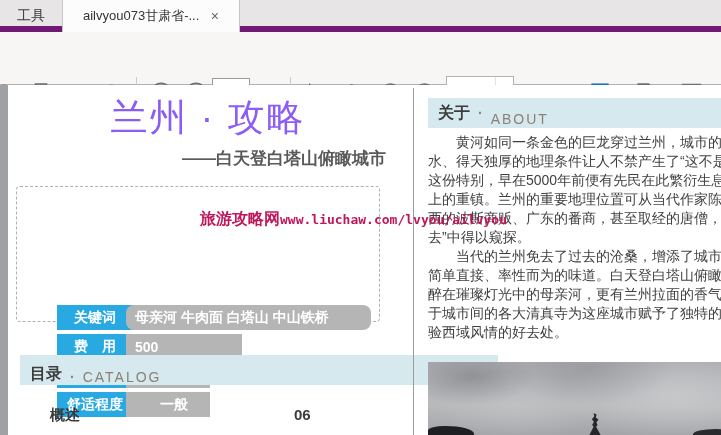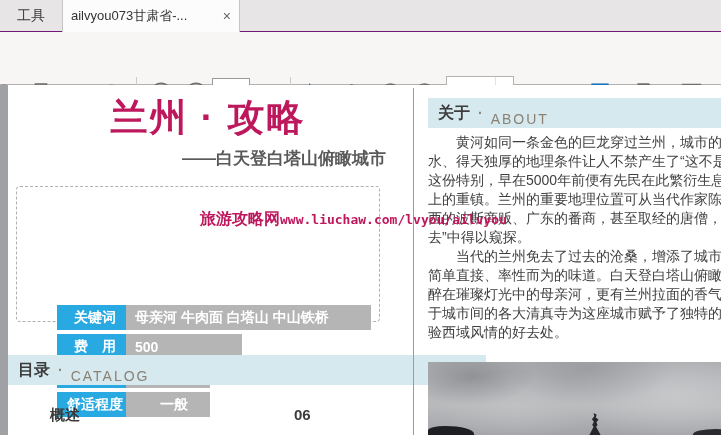--- a/index.html
+++ b/index.html
@@ -1,25 +1,25 @@
 <!DOCTYPE html>
 <html><head>
 <meta charset="utf-8">
 <style>
   * { margin:0; padding:0; box-sizing:border-box; }
   html,body { width:721px; height:435px; }
   body { font-family:"Liberation Sans","DejaVu Sans",sans-serif; overflow:hidden; background:#fff; }
   #app { position:relative; width:721px; height:435px; overflow:hidden; }
 
   
-  .tabbar { position:absolute; left:0; top:0; width:721px; height:32px; background:#e7e5e5; border-bottom:1px solid #701a75; }
+  .tabbar { position:absolute; left:0; top:0; width:721px; height:32px; background:#e7e5e5; border-bottom:6px solid #701a75; }
   .tools-tab { position:absolute; left:0; top:0; width:62px; height:32px; display:flex; align-items:center; justify-content:center;
     font-size:14px; color:#3a3a3a; }
   .doc-tab { position:absolute; left:62px; top:0; width:178px; height:32px; background:#fcfcfc;
-    border-left:1px solid #c8c5c5; border-right:1px solid #c8c5c5; display:flex; align-items:center; padding:0 8px; }
+    border-left:1px solid #c8c5c5; border-right:1px solid #c8c5c5; display:flex; align-items:center; padding:0 20px; }
   .doc-tab .title { font-size:13px; color:#333; white-space:nowrap; overflow:hidden; flex:1; }
   .doc-tab .close { font-size:14px; color:#666; margin-left:6px; cursor:default; }
 
   
   .toolbar { position:absolute; left:0; top:32px; width:721px; height:53px; background:#f7f6f5; border-bottom:1px solid #b3b0b0; }
   .tb-item { position:absolute; top:47px; width:28px; height:28px; display:flex; align-items:center; justify-content:center; }
   .tb-item svg { display:block; }
   .tb-sep { position:absolute; top:45px; width:1px; height:30px; background:#cdcaca; }
   .page-box { position:absolute; left:212px; top:46px; width:38px; height:27px; border:1px solid #9a9a9a; background:#fff;
     text-align:center; font-size:13px; color:#333; font-family:"Liberation Sans",sans-serif; }
@@ -27,43 +27,43 @@
   .zoom-box { position:absolute; left:446px; top:44px; width:68px; height:31px; border:1px solid #b5b2b2; background:#fff;
     display:flex; align-items:center; }
   .zoom-box .val { flex:1; text-align:center; font-size:13px; color:#444; }
   .zoom-box .caret { width:18px; text-align:center; font-size:9px; color:#555; border-left:1px solid #e2e2e2; height:100%; display:flex; align-items:center; justify-content:center; }
 
   
   .viewer { position:absolute; left:0; top:85px; width:721px; height:350px; background:#9fa1a4; }
   .page { position:absolute; left:8px; top:0; width:713px; height:350px; background:#ffffff; overflow:hidden; }
 
   .doc-title { position:absolute; left:0; top:8px; width:400px; text-align:center;
-    font-size:37px; font-weight:bold; color:#be185d; letter-spacing:2px; }
+    font-size:37px; font-weight:normal; color:#8b5cf6; letter-spacing:2px; }
   .doc-subtitle { position:absolute; left:0; top:62px; width:378px; text-align:right;
     font-size:17px; font-weight:bold; color:#595959; }
 
   .info-box { position:absolute; left:8px; top:101px; width:364px; height:136px;
     border:1px dashed #b0b0b0; border-radius:4px; }
   .info-row { position:absolute; left:28px; height:25px; }
   .info-label { position:absolute; left:12px; width:76px; height:25px; background:#29a9e1; color:#fff;
     font-size:14px; font-weight:bold; display:flex; align-items:center; justify-content:center; white-space:pre; }
   .info-value { position:absolute; left:81px; height:25px; background:#b5b5b5; color:#fff;
     font-size:14px; font-weight:bold; display:flex; align-items:center; padding-left:9px; white-space:nowrap; overflow:hidden; }
   .r0 { top:118px; } .r1 { top:147px; } .r2 { top:176px; } .r3 { top:205px; }
-  .w0 { width:245px; } .w1 { width:116px; } .w2 { width:84px; } .w3 { width:84px;padding-left:34px; }
+  .w0 { width:245px;border-radius:8px; } .w1 { width:116px; } .w2 { width:84px; } .w3 { width:84px;padding-left:34px; }
 
   .watermark { position:absolute; left:192px; top:124px; white-space:nowrap; color:#be185d; z-index:30;
     font-family:"DejaVu Sans Mono","Liberation Mono",monospace; font-size:13px;font-weight:bold; }
   .watermark .zh { font-size:16px; letter-spacing:0px; }
 
   .section-bar { position:absolute; height:30px; background:#d6e9ef; display:flex; align-items:center; }
   .section-bar .zh { font-size:16px; font-weight:bold; color:#3c3c3c; margin-left:10px; }
   .section-bar .sep { font-size:14px; color:#8a8174; margin:0 8px; font-weight:bold; }
   .section-bar .en { font-size:14px; color:#8a8174; letter-spacing:2px;margin-top:12px; }
-  .catalog-bar { left:0; top:270px; width:478px; }
+  .catalog-bar { left:12px; top:270px; width:478px;align-items:flex-end; }
   .about-bar { left:420px; top:13px; width:293px; }
 
   .catalog-item { position:absolute; top:321px; font-size:15px; font-weight:bold; color:#3a3a3a; }
   .catalog-item.name { left:42px; }
   .catalog-item.pageno { left:286px; }
 
   .col-divider { position:absolute; left:405px; top:3px; width:1px; height:347px; background:#9b9b9b; }
 
   .about-text { position:absolute; left:420px; top:48px; width:320px; }
   .about-text .ln { white-space:nowrap; font-size:14px; color:#3f3f3f; line-height:19px; height:19px; }

